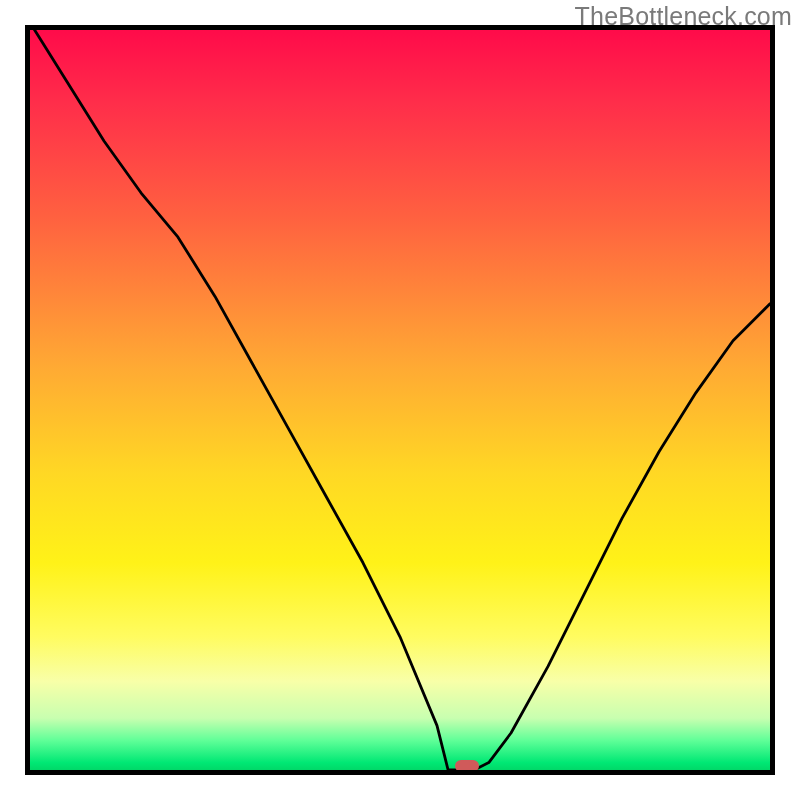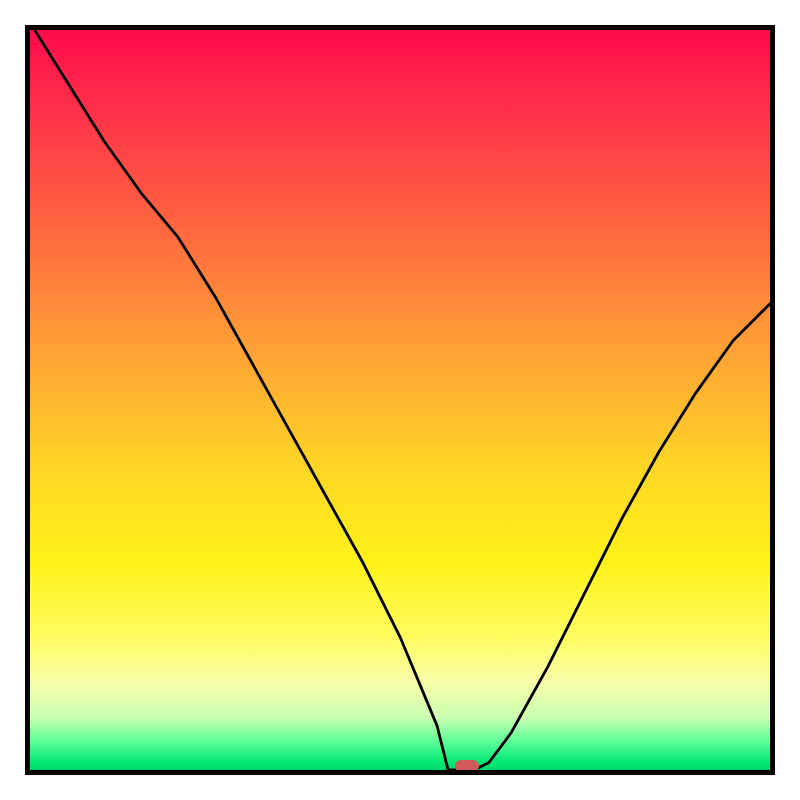--- a/index.html
+++ b/index.html
@@ -73,20 +73,21 @@
     height: 12px;
     border-radius: 6px;
     background: #d05a5a;
     transform: translate(-50%, -50%);
   }
 </style>
 </head>
 <body>
 
 <div class="wrapper">
+  <div class="watermark">TheBottleneck.com</div>
 
   <div class="plot-area">
     <div class="gradient-bg"></div>
 
     <svg class="curve" viewBox="0 0 740 740" preserveAspectRatio="none">
       <path d="M0.0 -7.4 L37.0 51.8 L74.0 111.0 L111.0 162.8 L148.0 207.2 L185.0 266.4 L222.0 333.0 L259.0 399.6 L296.0 466.2 L333.0 532.8 L370.0 606.8 L407.0 695.6 L418.1 740.0 L444.0 740.0 L458.8 732.6 L481.0 703.0 L518.0 636.4 L555.0 562.4 L592.0 488.4 L629.0 421.8 L666.0 362.6 L703.0 310.8 L740.0 273.8"></path>
     </svg>
 
     <div class="marker" style="left: 436.6px; top: 736px;"></div>
   </div>

